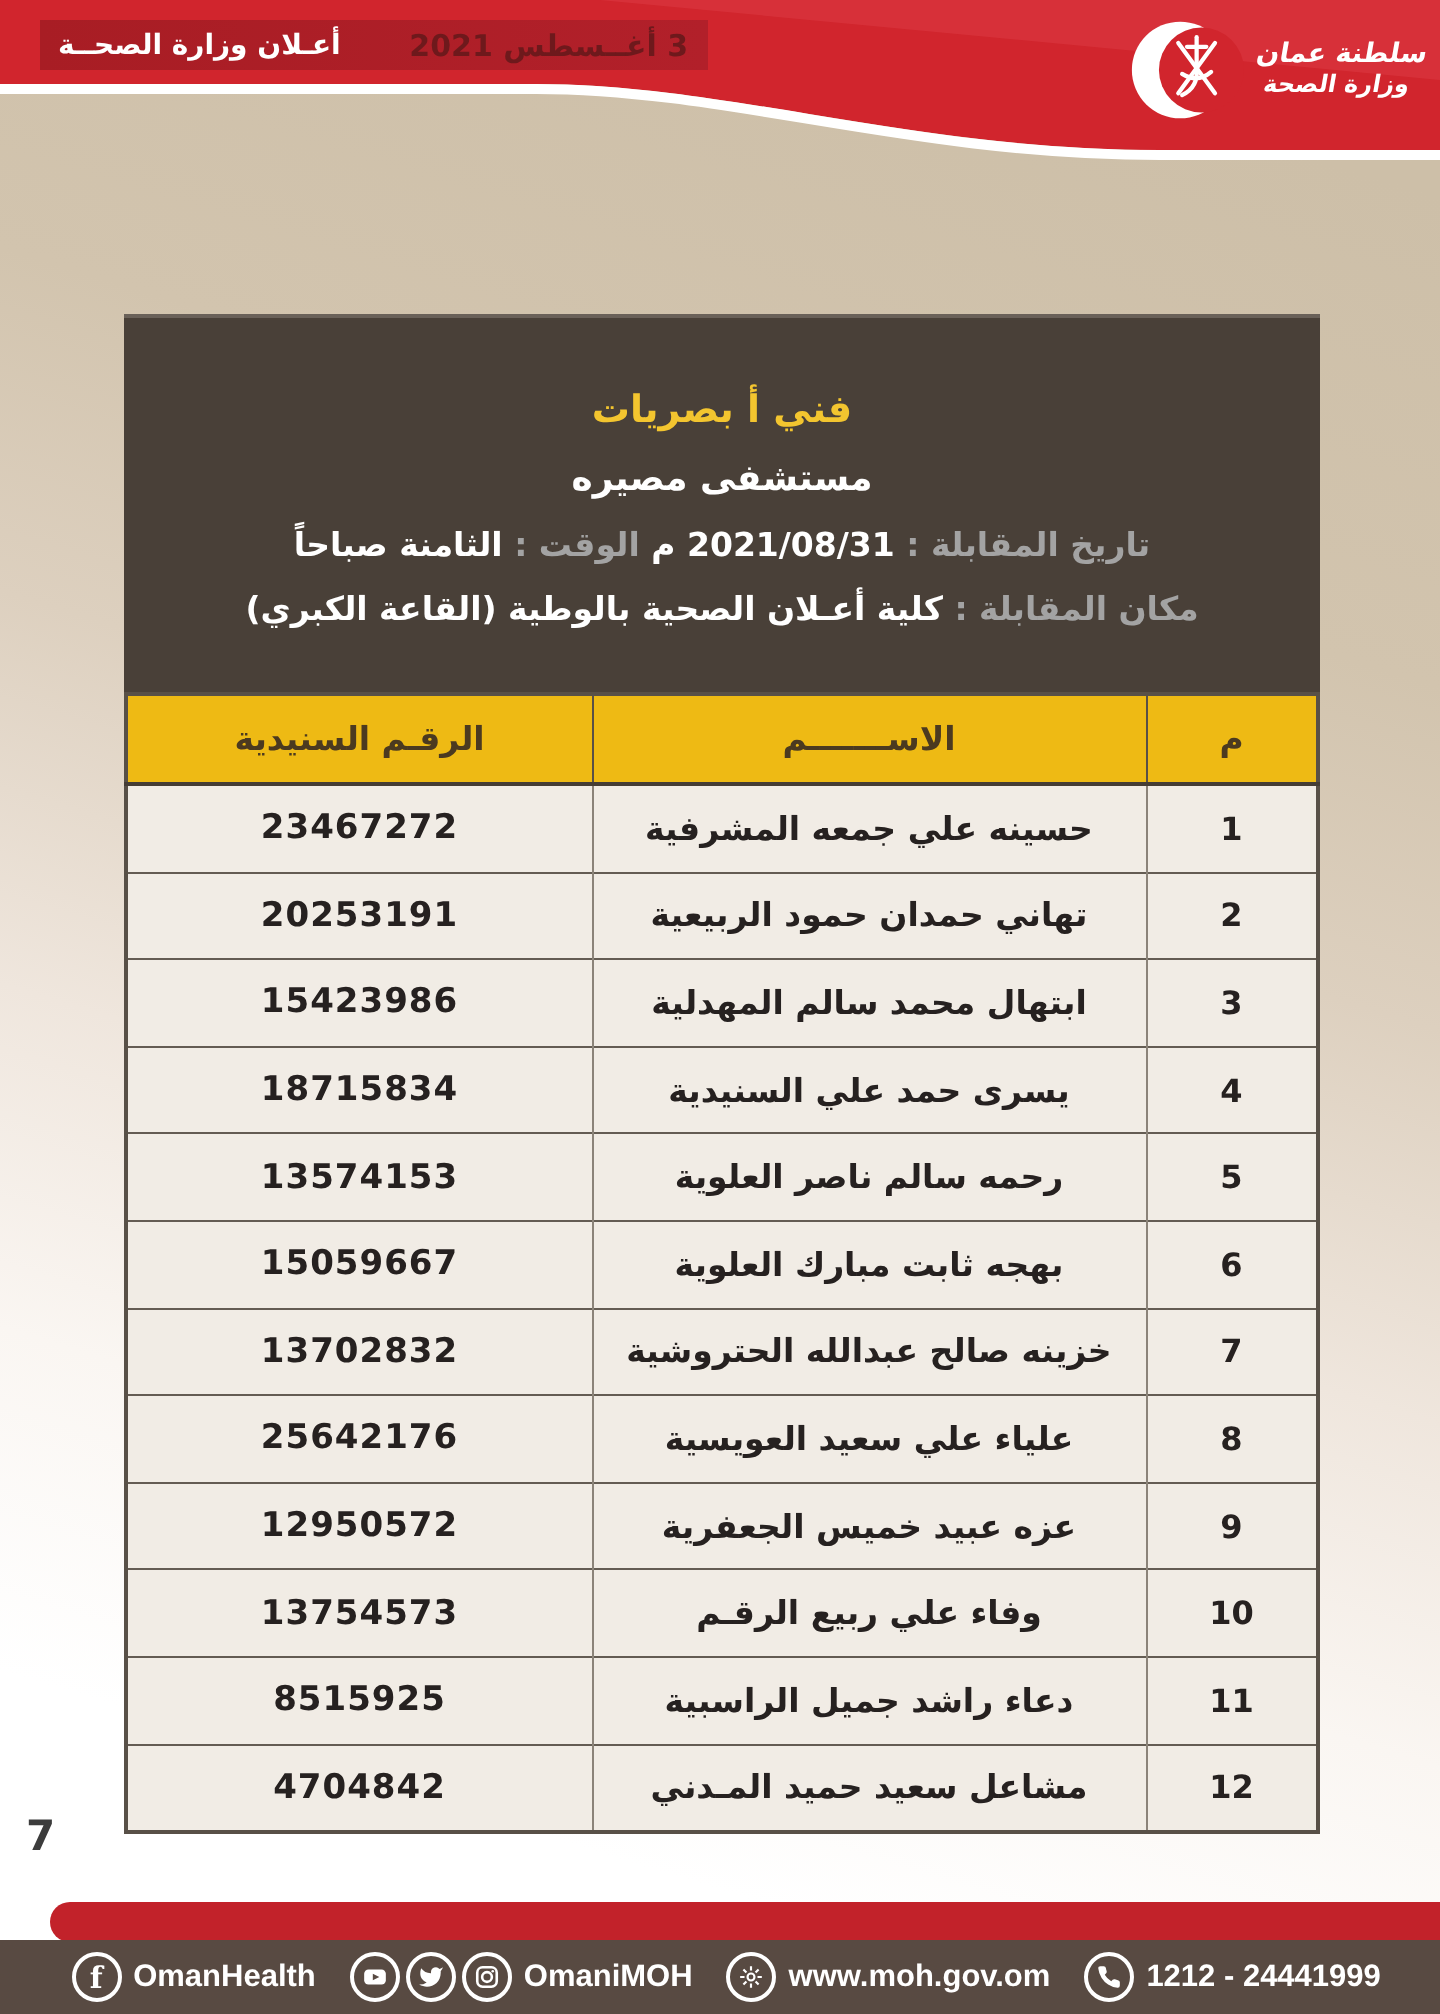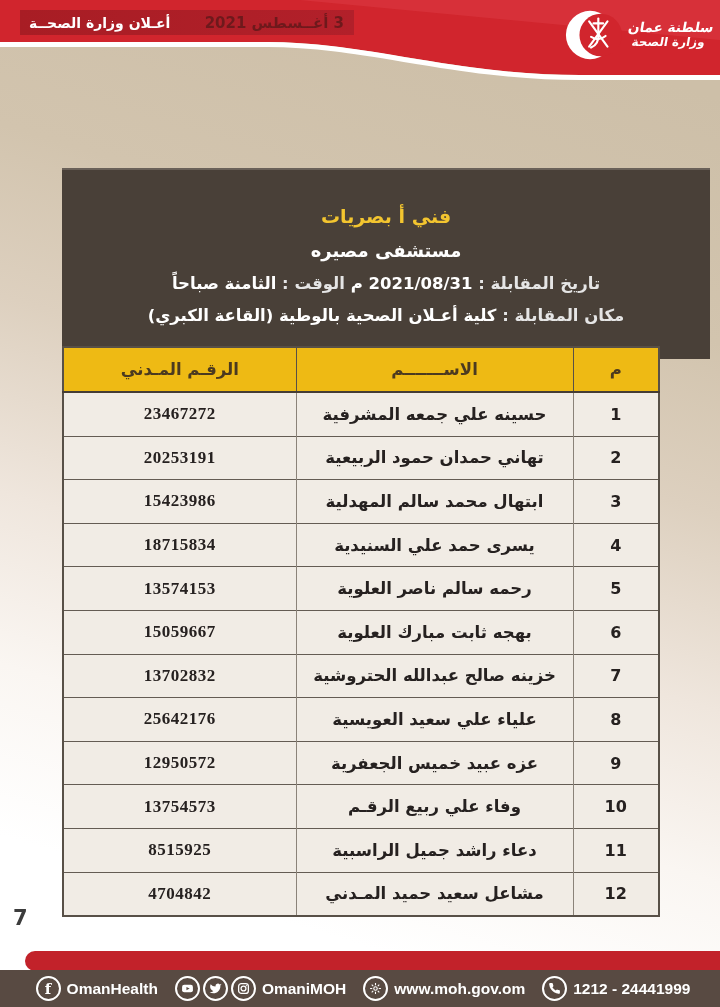--- a/index.html
+++ b/index.html
@@ -18,46 +18,46 @@
     padding:0 10px 0 9px;box-sizing:border-box;margin-left:20px;
   }
   .ribbon .announce{color:#ffffff;font-size:14px;font-weight:bold;direction:rtl;white-space:nowrap;}
   .ribbon .hdate{color:#6e191c;font-size:15px;font-weight:bold;direction:rtl;white-space:nowrap;}
   .logo{position:absolute;top:5px;right:8px;display:flex;align-items:center;}
   .logo-text{color:#fff;transform:skewX(-10deg);text-align:center;margin-left:5px;line-height:1.15;}
   .logo-text .l1{font-size:13.5px;font-weight:bold;}
   .logo-text .l2{font-size:12px;font-weight:bold;}
   
   .job-card{
-    position:absolute;left:62px;top:168px;width:648px;height:191px;background:#494038;
+    position:absolute;left:62px;top:157px;width:598px;height:191px;background:#494038;
     border-top:2px solid #6a6159;box-sizing:border-box;direction:rtl;
     display:flex;flex-direction:column;align-items:center;justify-content:center;gap:13px;
     text-align:center;font-weight:bold;
   }
   .job-title{color:#f3c52f;font-size:19px;}
   .job-hospital{color:#ffffff;font-size:18px;}
   .job-line{font-size:16.5px;white-space:nowrap;}
-  .yl{color:#e5e5e5;margin-top:38px;} .wh{color:#ffffff;}
+  .yl{color:#a3a3a3;margin-top:38px;} .wh{color:#ffffff;}
   
   table.applicants{
     position:absolute;left:62px;top:346px;width:596px;border-collapse:collapse;table-layout:fixed;
     direction:rtl;font-weight:bold;border:2px solid #585047;
   }
   .applicants th{
     height:41px;background:#eeba14;color:#4b3a20;font-size:16.5px;
     border:1px solid #585047;border-bottom:2px solid #453d35;
   }
   .applicants td{
     height:40.6px;background:#f1ece5;text-align:center;color:#262120;
     border-left:1px solid #8b8379;border-right:1px solid #8b8379;border-top:1px solid #645c53;
     overflow:hidden;white-space:nowrap;
   }
   .applicants td.no{font-size:16px;}
   .applicants td.name{font-size:16.5px;margin-left:27px;}
-  .applicants td.num{font-size:17px;letter-spacing:.5px;font-family:Liberation Serif, serif;}
+  .applicants td.num{font-size:17px;letter-spacing:.5px;}
   
   .page-number{position:absolute;left:13px;top:906px;color:#3c3c3c;font-size:21px;font-weight:bold;}
   .red-strip{position:absolute;left:25px;top:951px;width:695px;height:20px;background:#c2222a;border-radius:11px 0 0 11px;}
   .footer{
     position:absolute;left:0;bottom:0;width:720px;height:37px;background:#584a42;
     display:flex;align-items:center;justify-content:center;gap:17px;box-sizing:border-box;padding-left:6px;
   }
   .fgroup{display:flex;align-items:center;gap:6px;color:#ffffff;font-size:15.5px;font-weight:bold;font-family:"Liberation Sans",sans-serif;}
   .circle{
     width:25px;height:25px;border:2px solid #fff;border-radius:50%;box-sizing:border-box;
@@ -119,21 +119,21 @@
   <table class="applicants">
     <colgroup>
         <col style="width:86px">
         <col style="width:277px">
         <col style="width:233px">
       </colgroup>
     <thead>
       <tr>
         <th>م</th>
         <th>الاســـــــم</th>
-        <th>الرقـم المـدني</th>
+        <th>الرقـم السنيدية</th>
       </tr>
     </thead>
     <tbody>
     <tr>
       <td class="no">1</td>
       <td class="name">حسينه علي جمعه المشرفية</td>
       <td class="num">23467272</td>
     </tr>
 
     <tr>

